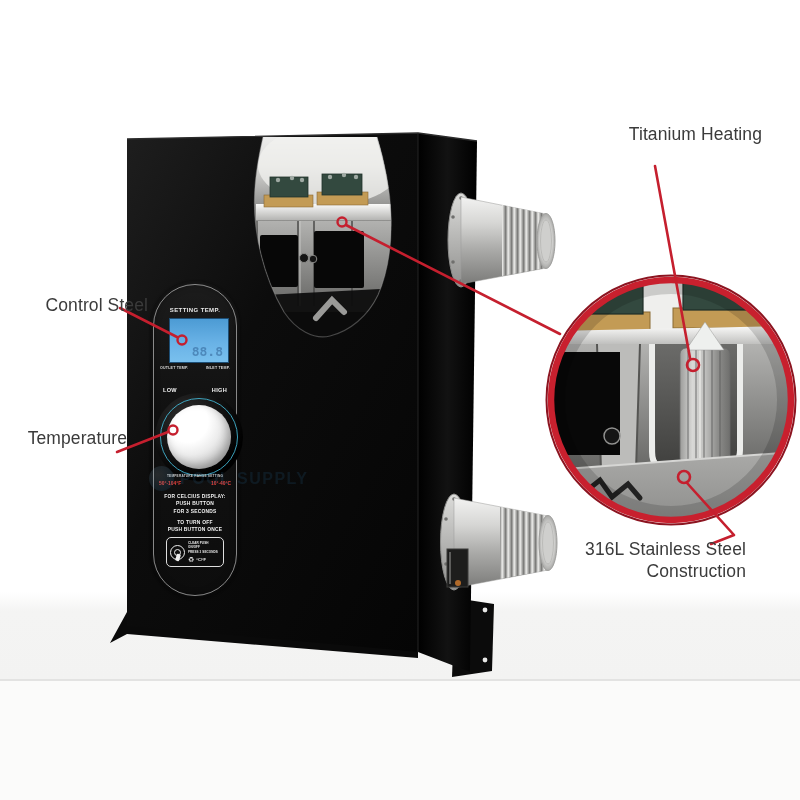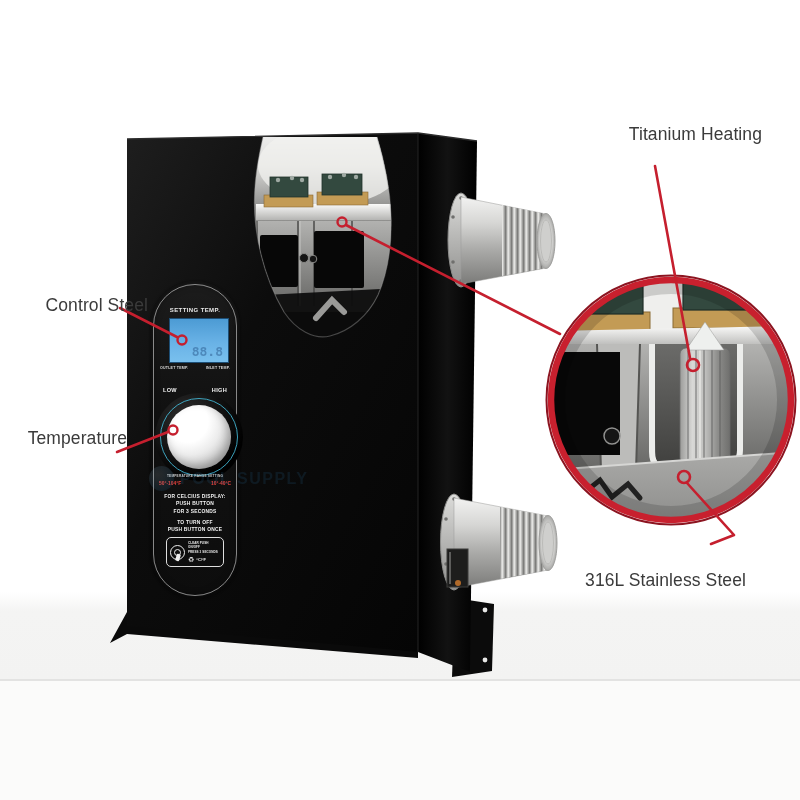--- a/index.html
+++ b/index.html
@@ -10,21 +10,21 @@
   .bg-seam{position:absolute;left:0;top:679px;width:800px;height:2px;background:#e3e3e2;z-index:0;}
   .bg-lower{position:absolute;left:0;top:681px;width:800px;height:119px;background:#fbfbfa;z-index:0;}
   svg.scene{position:absolute;left:0;top:0;z-index:10;}
   svg.overlay{position:absolute;left:0;top:0;z-index:40;pointer-events:none;}
 
   
   .callout{position:absolute;z-index:50;color:#3b3b3b;font-size:17.5px;line-height:22px;letter-spacing:.1px;text-align:right;}
   #lbl-titanium{left:592px;top:123px;width:170px;}
   #lbl-control{left:8px;top:294px;width:140px;}
   #lbl-knob{left:0px;top:427px;width:117px;text-align:right;margin-left:10px;}
-  #lbl-steel{left:556px;top:569px;width:190px;}
+  #lbl-steel{left:556px;top:538px;width:190px;}
 
   
   .panel{position:absolute;left:150px;top:281px;width:90px;height:318px;z-index:20;
     background:linear-gradient(180deg,#1c1c1c,#111 40%,#0d0d0d);border-radius:45px;
     box-shadow:inset 0 0 10px rgba(0,0,0,.8), 0 0 2px rgba(0,0,0,.6);}
   .panel-outline{position:absolute;inset:3px;border:1px solid rgba(190,190,190,.7);border-radius:42px;}
   .p-title{position:absolute;top:26px;left:0;width:100%;text-align:center;font-size:6px;font-weight:bold;
     color:#e9e9e9;letter-spacing:.4px;}
   .lcd{position:absolute;left:19px;top:37px;width:58px;height:43px;
     background:linear-gradient(180deg,#4c9bd4,#69b2e6 55%,#79c0ee);border:1px solid #1d4e75;text-decoration:underline;}
@@ -349,15 +349,16 @@
     <div>Titanium Heating</div>
   </div>
   <div class="callout" id="lbl-control">
     <div>Control Steel</div>
   </div>
   <div class="callout" id="lbl-knob">
     <div>Temperature</div>
   </div>
   <div class="callout" id="lbl-steel">
     <div>316L Stainless Steel</div>
+    <div>Construction</div>
   </div>
 
 </div>
 
 </body></html>

